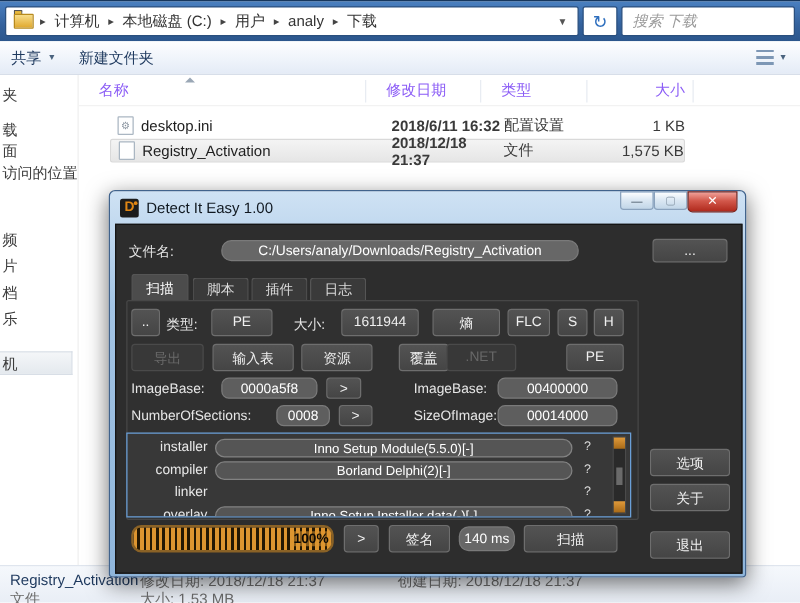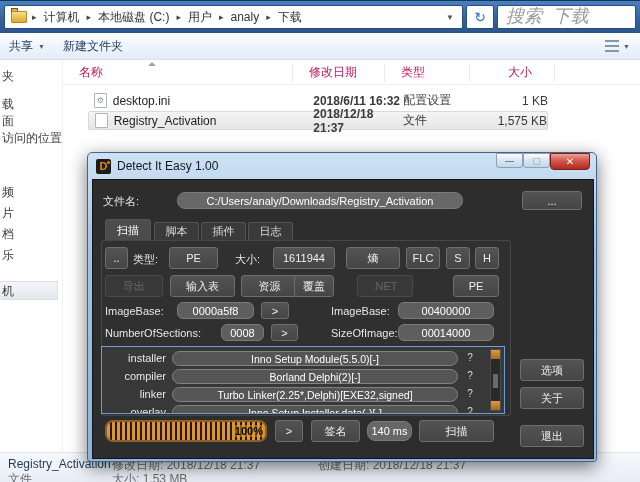--- a/index.html
+++ b/index.html
@@ -20,48 +20,48 @@
   .folder-ico .tab { position:absolute; left:0; top:-3px; width:7px; height:4px;
     background:#e8b93c; border-radius:1px 1px 0 0; }
   .folder-ico .body { position:absolute; inset:0; border-radius:1px;
     background:linear-gradient(#f7dd8a,#e0a92f); border:1px solid #b78a1e; }
   .refresh-btn { left:466px; top:4px; width:28px; height:24px; background:#fff;
     border:1px solid #2a4f7e; border-radius:2px; display:flex; align-items:center;
     justify-content:center; color:#2f6fbe; font-size:14px; }
   .search-box { left:497px; top:4px; width:139px; height:24px; background:#fff;
     border:1px solid #2a4f7e; border-radius:2px; }
   .search-box input { width:100%; height:100%; border:0; outline:0; padding:4px 8px;
-    font-size:18px; font-family:Liberation Mono, monospace; background:transparent; }
+    font-size:12px; font-family:Liberation Sans, sans-serif; background:transparent; }
   .search-box input::placeholder { font-style:italic; color:#9a9a9a; }
 
   .toolbar { left:0; top:33px; width:640px; height:27px;
     background:linear-gradient(#fdfeff,#eef3fa 60%,#e4ebf6);
     border-bottom:1px solid #d7dee9; display:flex; align-items:center;
     font-size:12px; color:#1e395e; }
   .tb-item { display:flex; align-items:center; gap:5px; padding:0 9px; height:100%; }
   .doc-ico { width:11px; height:14px; background:#fff; border:1px solid #9ab0c8;
     border-radius:1px; }
   .dd-arrow { font-size:7px; color:#4a637e; }
   .tb-right { margin-left:auto; display:flex; align-items:center; gap:4px; padding-right:10px; }
   .view-ico { width:14px; height:12px;
     background:repeating-linear-gradient(#7d97b5 0 2px,transparent 2px 5px); }
 
   .sidebar-frag { color:#3c3c3c; font-size:12px; left:2px; white-space:nowrap; }
   .side-hl { left:0; top:281px; width:58px; height:19px;
     background:linear-gradient(#f4f6f8,#e4e9ee); border:1px solid #d8dee6; border-left:0; }
   .side-sep { left:62px; top:60px; width:1px; height:392px; background:#f0f0f0; }
 
   .col-headers { left:63px; top:61px; width:577px; height:24px; display:flex;
-    font-size:12px; color:#be185d; align-items:center; border-bottom:1px solid #f2f2f2; }
+    font-size:12px; color:#8b5cf6; align-items:center; border-bottom:1px solid #f2f2f2; }
   .col { padding-left:16px; border-right:1px solid #e8ecf2; height:18px;
     display:flex; align-items:center; }
   .col.c-name { width:230px; }
   .col.c-date { width:92px; }
   .col.c-type { width:85px; }
-  .col.c-size { width:85px; justify-content:flex-end; padding-right:22px; }
+  .col.c-size { width:85px; justify-content:flex-end; padding-right:6px; }
   .sort-carat { left:148px; top:62px; width:0; height:0;
     border-left:4px solid transparent; border-right:4px solid transparent;
     border-bottom:4px solid #9aa7b5; }
 
   .file-row { left:88px; top:91px; width:460px; height:19px; display:flex;
     align-items:center; font-size:12px; color:#1e1e1e; }
   .file-row.r2 { top:111px; background:linear-gradient(#f4f4f4,#e6e6e6);
     border:1px solid #d9d9d9; border-radius:2px; }
   .f-ico { width:13px; height:15px; background:#fefefe; border:1px solid #aab6c2;
     border-radius:1px; margin:0 6px 0 6px; position:relative; font-size:8px;
@@ -279,21 +279,21 @@
     <span class="dlabel" style="left:142px;top:72px">大小:</span>
     <div class="dbtn" style="left:180px;top:67px;width:62px;height:22px">1611944</div>
     <div class="dbtn" style="left:253px;top:67px;width:54px;height:22px">熵</div>
     <div class="dbtn" style="left:313px;top:67px;width:34px;height:22px">FLC</div>
     <div class="dbtn" style="left:353px;top:67px;width:24px;height:22px">S</div>
     <div class="dbtn" style="left:382px;top:67px;width:24px;height:22px">H</div>
 
     <div class="dbtn disabled" style="left:12px;top:95px;width:58px;height:22px">导出</div>
     <div class="dbtn" style="left:77px;top:95px;width:65px;height:22px">输入表</div>
     <div class="dbtn" style="left:148px;top:95px;width:57px;height:22px">资源</div>
-    <div class="dbtn" style="left:201px;top:95px;width:40px;height:22px">覆盖</div>
+    <div class="dbtn" style="left:226px;top:95px;width:40px;height:22px">覆盖</div>
     <div class="dbtn disabled" style="left:264px;top:95px;width:56px;height:22px">.NET</div>
     <div class="dbtn" style="left:360px;top:95px;width:46px;height:22px">PE</div>
 
     <span class="dlabel" style="left:12px;top:125px">ImageBase:</span>
     <div class="dfield sm" style="left:84px;top:122px;width:77px;height:17px">0000a5f8</div>
     <div class="dbtn" style="left:168px;top:122px;width:28px;height:17px">&gt;</div>
     <span class="dlabel" style="left:238px;top:125px">ImageBase:</span>
     <div class="dfield sm" style="left:305px;top:122px;width:96px;height:17px">00400000</div>
 
     <span class="dlabel" style="left:12px;top:147px">NumberOfSections:</span>
@@ -308,21 +308,20 @@
         <span class="det-val">Inno Setup Module(5.5.0)[-]</span>
         <span class="det-more">?</span>
       </div>
       <div class="det-row" style="top:22px">
         <span class="det-kind">compiler</span>
         <span class="det-val">Borland Delphi(2)[-]</span>
         <span class="det-more">?</span>
       </div>
       <div class="det-row" style="top:40px">
         <span class="det-kind">linker</span>
-        <span class="det-val">Turbo Linker(2.25*,Delphi)[EXE32,signed]</span>
         <span class="det-more">?</span>
       </div>
       <div class="det-row" style="top:58px">
         <span class="det-kind">overlay</span>
         <span class="det-val">Inno Setup Installer data(-)[-]</span>
         <span class="det-more">?</span>
       </div>
       <div class="det-scroll">
         <span class="up"></span>
         <span class="thumb"></span>

